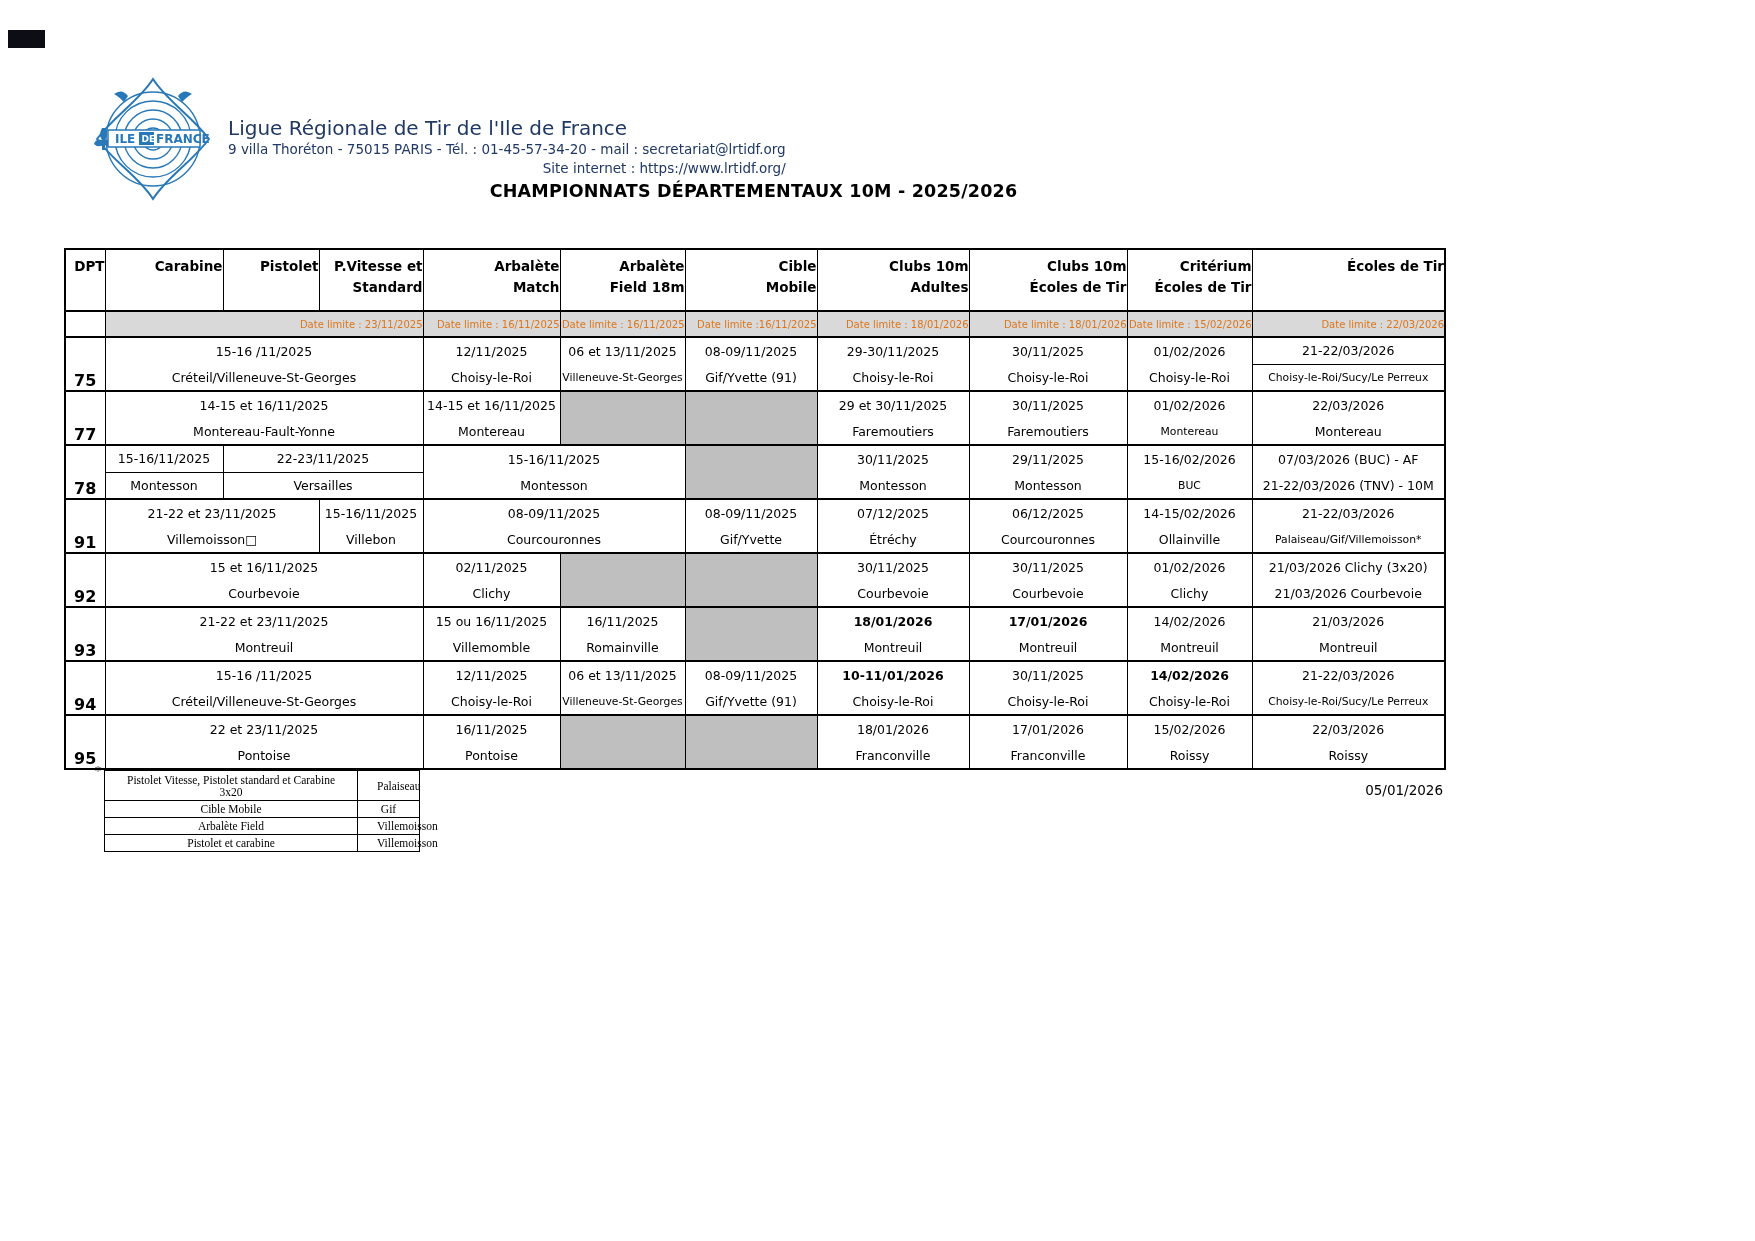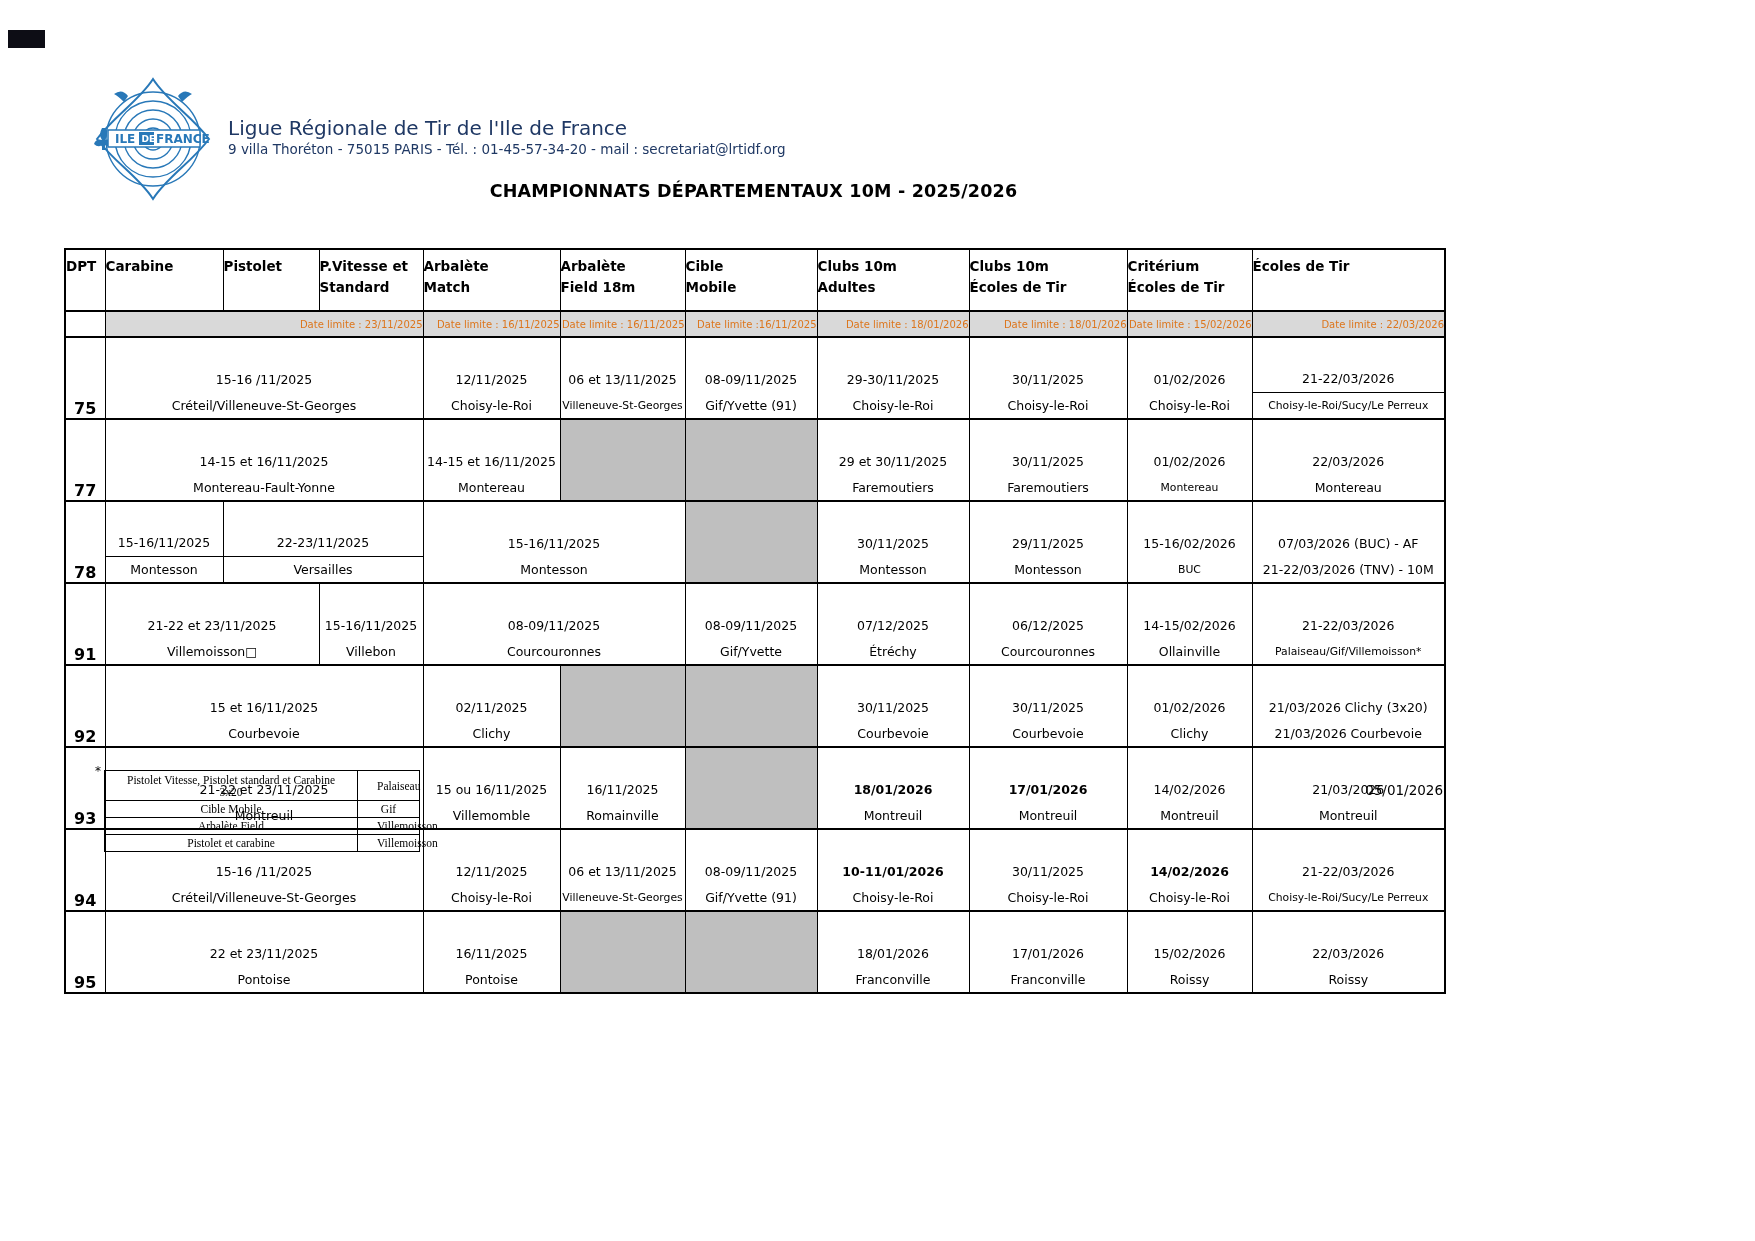--- a/index.html
+++ b/index.html
@@ -11,27 +11,27 @@
   .org-name{font-size:20px;line-height:24px;}
   .org-line{font-size:13.5px;line-height:19px;text-align:right;}
   .doc-title{position:absolute;left:64px;top:181px;width:1379px;text-align:center;
              font-size:17.5px;font-weight:bold;letter-spacing:.2px;}
   
   table.main{position:absolute;left:64px;top:248px;border-collapse:collapse;table-layout:fixed;
              width:1380px;border:2px solid #000;}
   table.main td,table.main th{border-left:1px solid #000;border-right:1px solid #000;
              border-top:2px solid #000;border-bottom:2px solid #000;padding:0;}
   table.main th{height:54px;vertical-align:top;padding-top:6px;font-size:13.5px;font-weight:bold;
-             text-align:left;line-height:21px;}
+             text-align:right;line-height:21px;}
   tr.dl td{height:24px;background:#D9D9D9;color:#DD751B;font-size:10px;font-weight:400;
              text-align:right;vertical-align:middle;}
   tr.dl td.white{background:#fff;}
   tr.data{height:52px;}
   td.dpt{font-weight:bold;font-size:16px;text-align:center;vertical-align:bottom;padding-bottom:3px;}
-  .ci{display:flex;flex-direction:column;height:52px;margin-top:28px;}
+  .ci{display:flex;flex-direction:column;height:52px;}
   .d,.l{flex:1;display:flex;align-items:center;justify-content:center;font-size:12.5px;
         text-align:center;overflow:hidden;white-space:nowrap;}
   .split .d{border-bottom:1px solid #000;}
   .sm{font-size:10.8px;}
   .b{font-weight:bold;}
   td.empty{background:#BFBFBF;}
   
   .legend-star{position:absolute;left:95px;top:764px;font-size:12px;}
   table.legend{position:absolute;left:104px;top:770px;border-collapse:collapse;table-layout:fixed;
                width:316px;font-family:"Liberation Serif","DejaVu Serif",serif;font-size:11.5px;}
@@ -63,20 +63,21 @@
     <rect x="16" y="54" width="92" height="17" fill="#ffffff" stroke="#2878B8" stroke-width="1.5"></rect>
     <text x="23" y="67" font-size="12" font-weight="bold" fill="#2878B8">ILE</text>
     <rect x="47" y="56" width="15" height="13" fill="#2878B8"></rect>
     <text x="49.5" y="66" font-size="9" font-weight="bold" fill="#ffffff">DE</text>
     <text x="64" y="67" font-size="12" font-weight="bold" fill="#2878B8">FRANCE</text>
   </svg>
 
   <div class="org">
     <div class="org-name">Ligue Régionale de Tir de l'Ile de France</div>
     <div class="org-line">9 villa Thoréton - 75015 PARIS - Tél. : 01-45-57-34-20 - mail : secretariat@lrtidf.org</div>
+    <div class="org-line">Site internet : https://www.lrtidf.org/</div>
   </div>
 
   <div class="doc-title">CHAMPIONNATS DÉPARTEMENTAUX 10M - 2025/2026</div>
 
   <table class="main">
     <colgroup>
       <col style="width:40px">
         <col style="width:118px">
         <col style="width:96px">
         <col style="width:104px">

